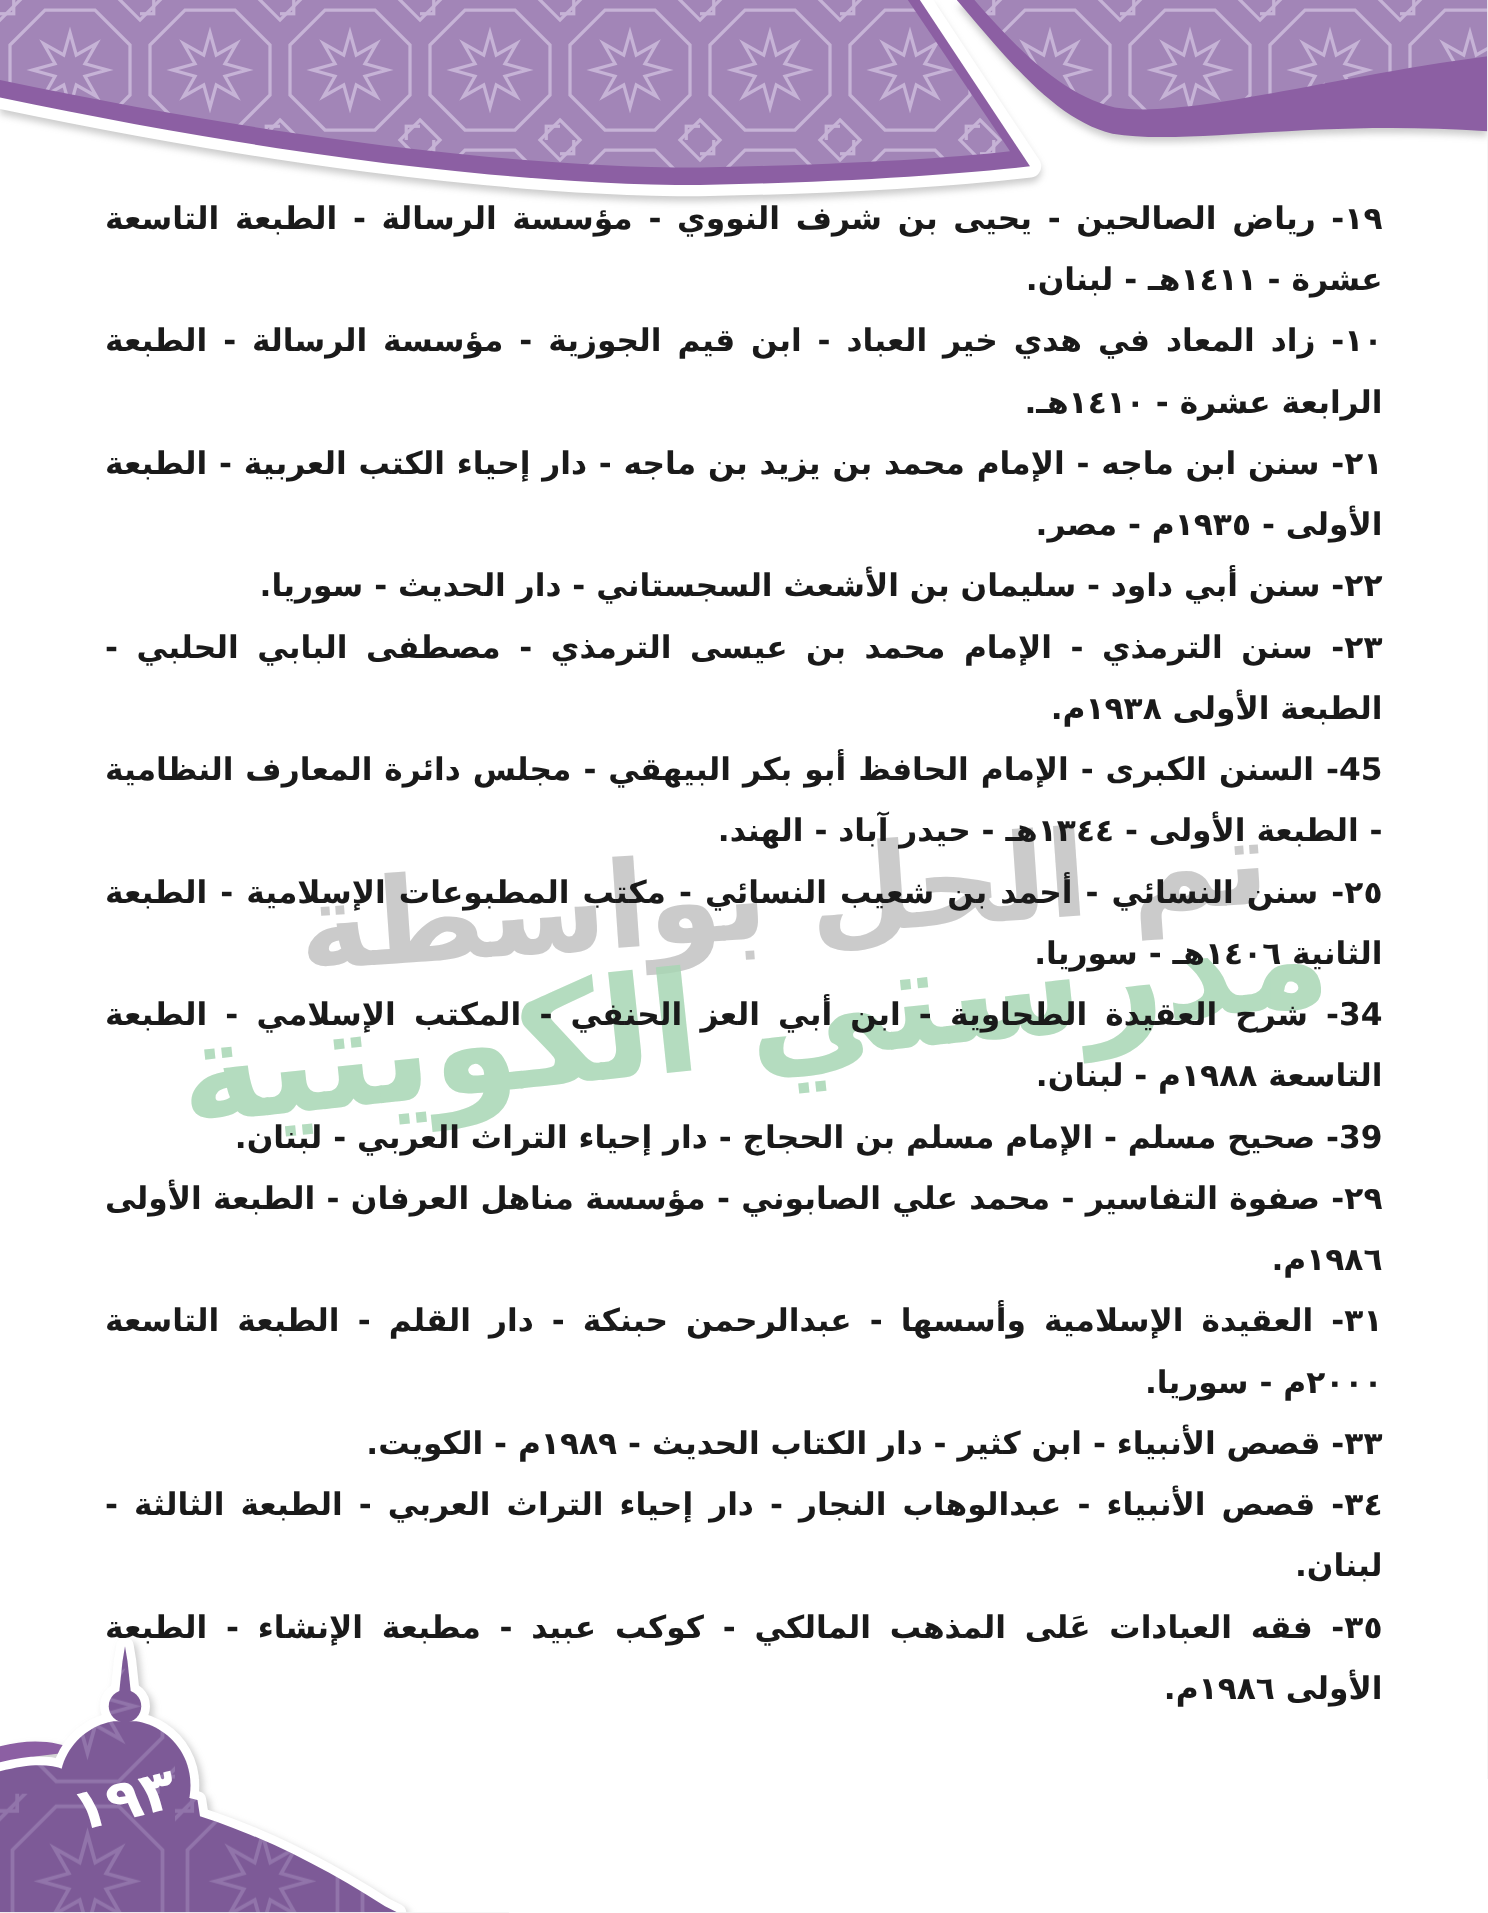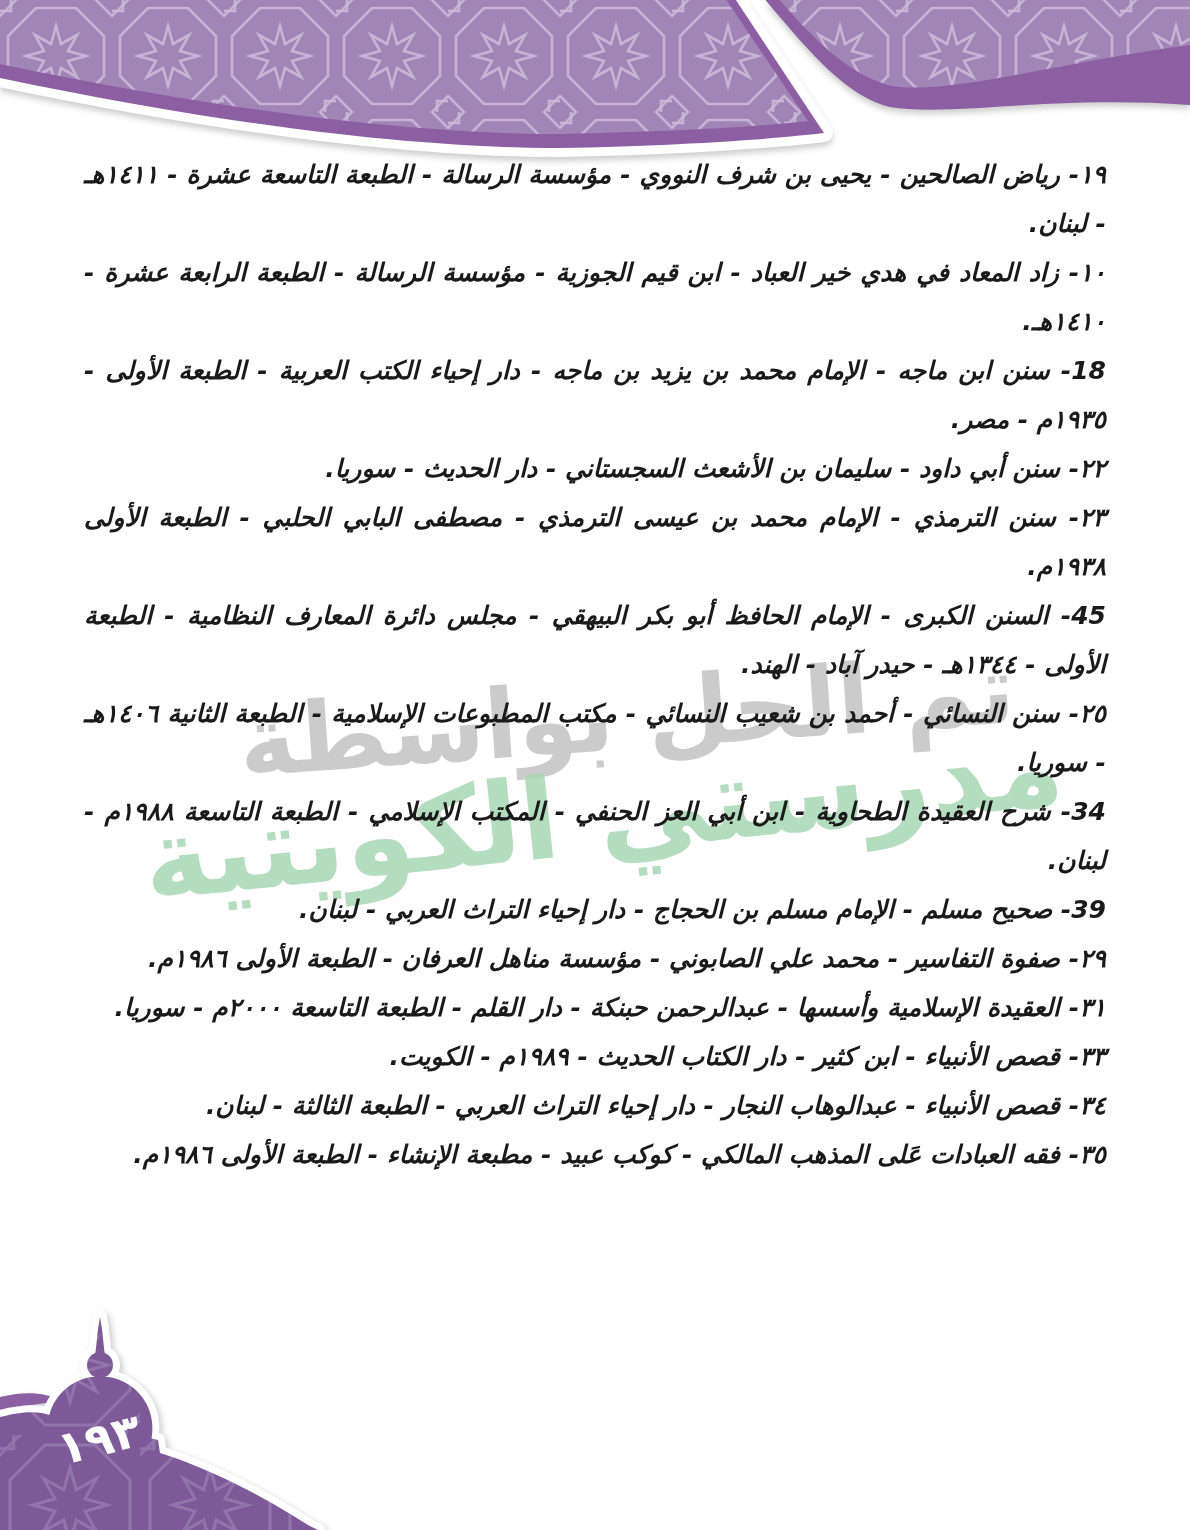--- a/index.html
+++ b/index.html
@@ -32,21 +32,21 @@
     filter:drop-shadow(3px 3px 3px rgba(110,110,110,.35));
   }
   .refs{
     position:absolute;top:150px;right:84px;width:1022px;
     direction:rtl;
     text-align:justify;
     color:var(--text-color);
     font-size:25px;font-weight:700;line-height:49px;
     z-index:3;
   }
-  .refs p.ref{margin:0;padding:0;font-style:italic;}
+  .refs p.ref{margin:0;padding:0;}
   .watermark{
     position:absolute;direction:rtl;white-space:nowrap;
     pointer-events:none;z-index:2;font-weight:700;
   }
   .wm-gray{
     top:660px;right:175px;
     font-size:96px;color:var(--wm-gray);opacity:.55;
     transform:rotate(-4deg);
   }
   .wm-green{
@@ -98,21 +98,21 @@
     <path d="M 0,-30 L 0,78 C 200,120 400,148 560,148 C 670,146 764,140 824,133 L 716,-30 Z" style="fill:var(--band)"></path>
     <path d="M 0,-30 L 0,64 C 200,106 400,134 560,134 C 666,132 756,127 808,121 L 706,-30 Z" fill="url(#patHeader)"></path>
   </svg>
 
   <div class="watermark wm-gray">تم الحل بواسطة</div>
   <div class="watermark wm-green">مدرستي الكويتية</div>
 
   <div class="refs" dir="rtl">
       <p class="ref">١٩- رياض الصالحين - يحيى بن شرف النووي - مؤسسة الرسالة - الطبعة التاسعة عشرة - ١٤١١هـ - لبنان.</p>
       <p class="ref">١٠- زاد المعاد في هدي خير العباد - ابن قيم الجوزية - مؤسسة الرسالة - الطبعة الرابعة عشرة - ١٤١٠هـ.</p>
-      <p class="ref">18- سنن ابن ماجه - الإمام محمد بن يزيد بن ماجه - دار إحياء الكتب العربية - الطبعة الأولى - ١٩٣٥م - مصر.</p>
+      <p class="ref">٢١- سنن ابن ماجه - الإمام محمد بن يزيد بن ماجه - دار إحياء الكتب العربية - الطبعة الأولى - ١٩٣٥م - مصر.</p>
       <p class="ref">٢٢- سنن أبي داود - سليمان بن الأشعث السجستاني - دار الحديث - سوريا.</p>
       <p class="ref">٢٣- سنن الترمذي - الإمام محمد بن عيسى الترمذي - مصطفى البابي الحلبي - الطبعة الأولى ١٩٣٨م.</p>
       <p class="ref">45- السنن الكبرى - الإمام الحافظ أبو بكر البيهقي - مجلس دائرة المعارف النظامية - الطبعة الأولى - ١٣٤٤هـ - حيدر آباد - الهند.</p>
       <p class="ref">٢٥- سنن النسائي - أحمد بن شعيب النسائي - مكتب المطبوعات الإسلامية - الطبعة الثانية ١٤٠٦هـ - سوريا.</p>
       <p class="ref">34- شرح العقيدة الطحاوية - ابن أبي العز الحنفي - المكتب الإسلامي - الطبعة التاسعة ١٩٨٨م - لبنان.</p>
       <p class="ref">39- صحيح مسلم - الإمام مسلم بن الحجاج - دار إحياء التراث العربي - لبنان.</p>
       <p class="ref">٢٩- صفوة التفاسير - محمد علي الصابوني - مؤسسة مناهل العرفان - الطبعة الأولى ١٩٨٦م.</p>
       <p class="ref">٣١- العقيدة الإسلامية وأسسها - عبدالرحمن حبنكة - دار القلم - الطبعة التاسعة ٢٠٠٠م - سوريا.</p>
       <p class="ref">٣٣- قصص الأنبياء - ابن كثير - دار الكتاب الحديث - ١٩٨٩م - الكويت.</p>
       <p class="ref">٣٤- قصص الأنبياء - عبدالوهاب النجار - دار إحياء التراث العربي - الطبعة الثالثة - لبنان.</p>

